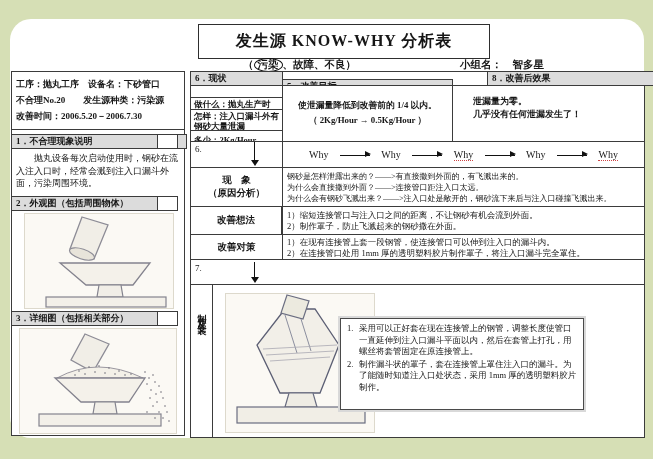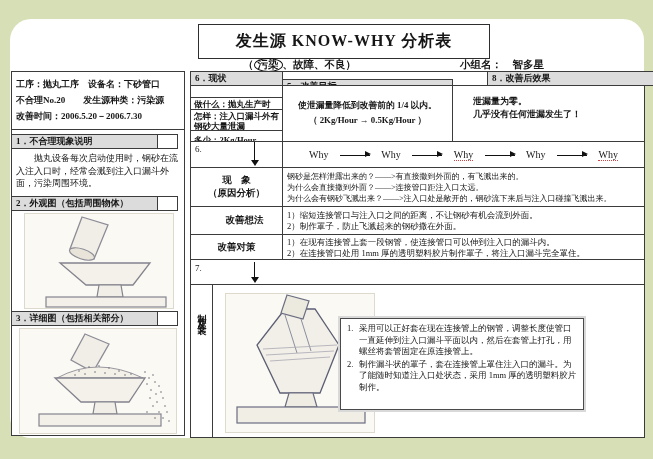--- a/index.html
+++ b/index.html
@@ -54,21 +54,21 @@
   </div>
 
   <div class="panel" style="left:1px;top:52px;width:174px;height:365px;">
 
     <div class="abs" style="left:-1px;top:-1px;width:174px;height:59px;border:1px solid #3b3b3b;padding:4px 4px 0 4px;font-size:9px;font-weight:bold;line-height:16px;">
       <div class="nowrap"><span>工序：抛丸工序</span>　<span>设备名：下砂管口</span></div>
       <div class="nowrap"><span>不合理No.20</span>　　<span>发生源种类：污染源</span></div>
       <div class="nowrap">改善时间：2006.5.20－2006.7.30</div>
     </div>
 
-    <div class="cell hdr" style="left:-1px;top:62px;width:147px;height:15px;">1．不合理现象说明</div>
+    <div class="cell hdr" style="left:-1px;top:62px;width:176px;height:15px;">1．不合理现象说明</div>
     <div class="cell" style="left:145px;top:62px;width:21px;height:15px;"></div>
     <div class="abs" style="left:4px;top:80px;width:166px;font-size:9px;line-height:12.5px;text-indent:18px;">抛丸设备每次启动使用时，钢砂在流入注入口时，经常会溅到注入口漏斗外面，污染周围环境。</div>
 
     <div class="cell hdr" style="left:-1px;top:124px;width:147px;height:15px;">2．外观图（包括周围物体）</div>
     <div class="cell" style="left:145px;top:124px;width:21px;height:15px;"></div>
 
     <svg class="abs" style="left:12px;top:141px;" width="150" height="96" viewBox="0 0 150 96">
       <rect x="0.5" y="0.5" width="149" height="95" fill="#fbf9f4" stroke="#ddd9cc"></rect>
       <path d="M58,4 L84,12 L70,46 L46,36 Z" fill="#f1eee7" stroke="#8d8c96" stroke-width="1.3"></path>
       <ellipse cx="58" cy="41" rx="13" ry="5" transform="rotate(18 58 41)" fill="#e8e4da" stroke="#8d8c96" stroke-width="1.2"></ellipse>
@@ -165,21 +165,21 @@
     <div class="cell labelcell" style="left:-1px;top:95px;width:93px;height:40px;">
       <div>现　象</div>
       <div>（原因分析）</div>
     </div>
     <div class="cell" style="left:91px;top:95px;width:363px;height:40px;padding:3px 4px;font-size:8px;line-height:11px;">
       <div class="nowrap">钢砂是怎样泄露出来的？——&gt;有直接撒到外面的，有飞溅出来的。</div>
       <div class="nowrap">为什么会直接撒到外面？——&gt;连接管口距注入口太远。</div>
       <div class="nowrap">为什么会有钢砂飞溅出来？——&gt;注入口处是敞开的，钢砂流下来后与注入口碰撞飞溅出来。</div>
     </div>
 
-    <div class="cell labelcell" style="left:-1px;top:134px;width:109px;height:29px;">改善想法</div>
+    <div class="cell labelcell" style="left:-1px;top:134px;width:92px;height:29px;">改善想法</div>
     <div class="cell" style="left:91px;top:134px;width:363px;height:29px;padding:3px 4px;font-size:8.5px;line-height:11px;">
       <div class="nowrap">1）缩短连接管口与注入口之间的距离，不让钢砂有机会流到外面。</div>
       <div class="nowrap">2）制作罩子，防止飞溅起来的钢砂撒在外面。</div>
     </div>
 
     <div class="cell labelcell" style="left:-1px;top:162px;width:93px;height:26px;">改善对策</div>
     <div class="cell" style="left:91px;top:162px;width:363px;height:26px;padding:2px 4px;font-size:8.5px;line-height:11px;">
       <div class="nowrap">1）在现有连接管上套一段钢管，使连接管口可以伸到注入口的漏斗内。</div>
       <div class="nowrap">2）在连接管口处用 1mm 厚的透明塑料胶片制作罩子，将注入口漏斗完全罩住。</div>
     </div>

